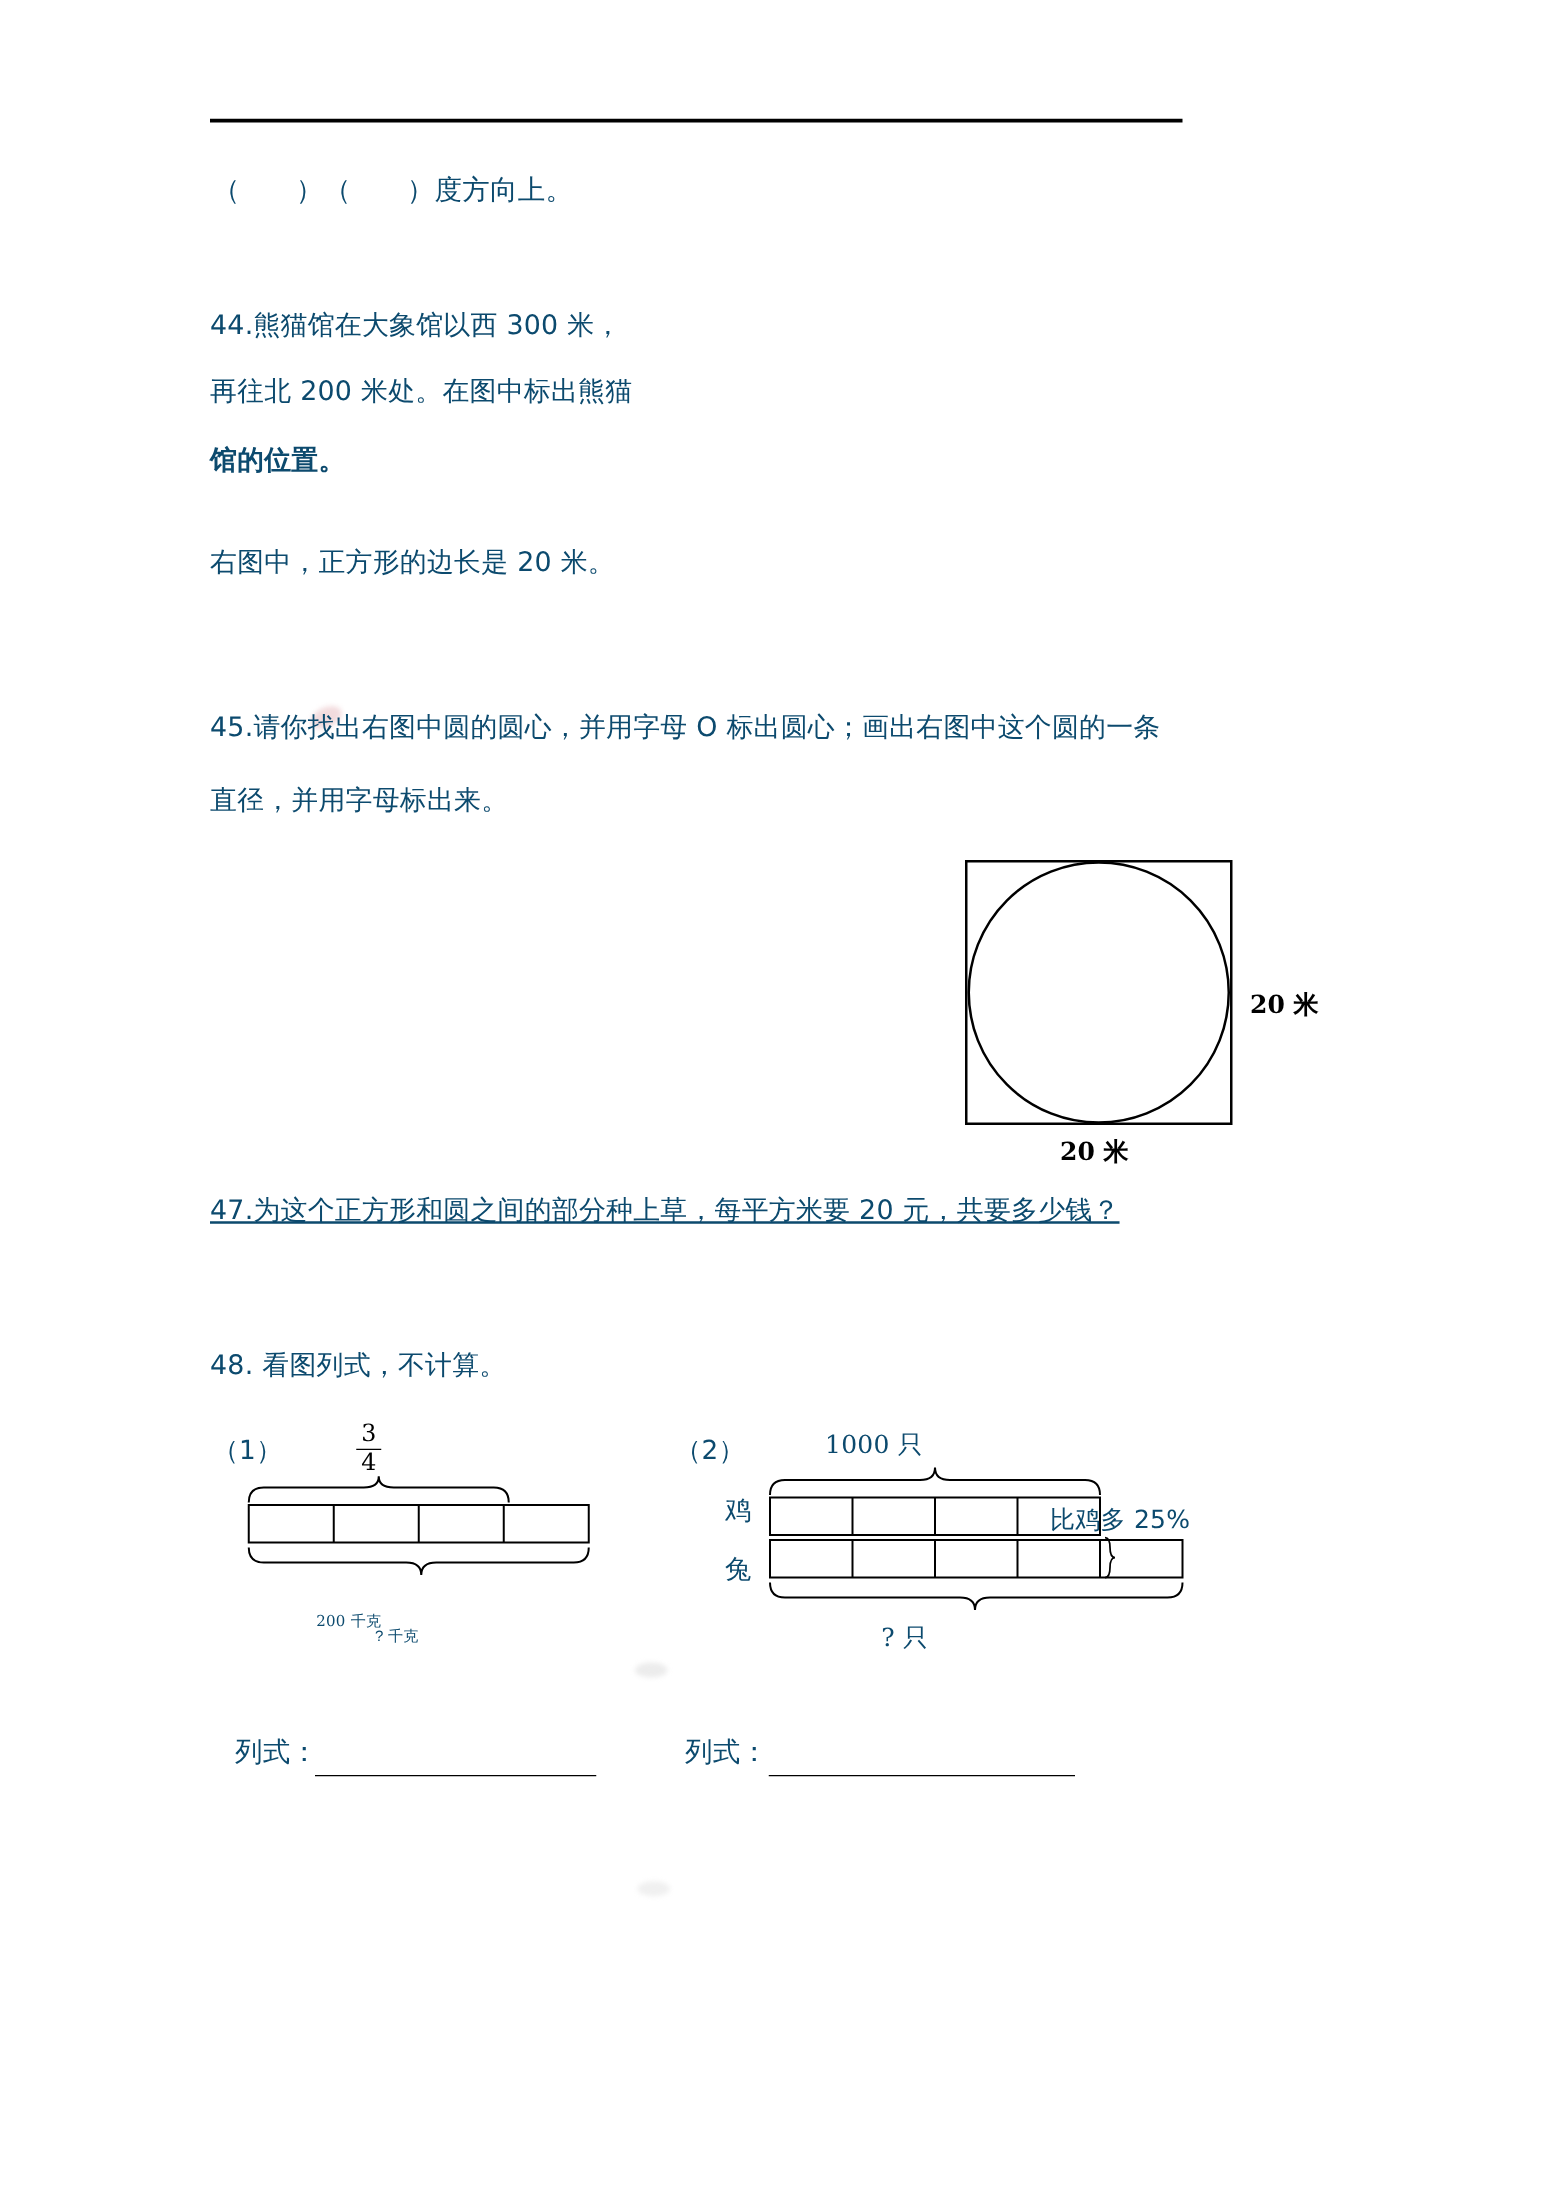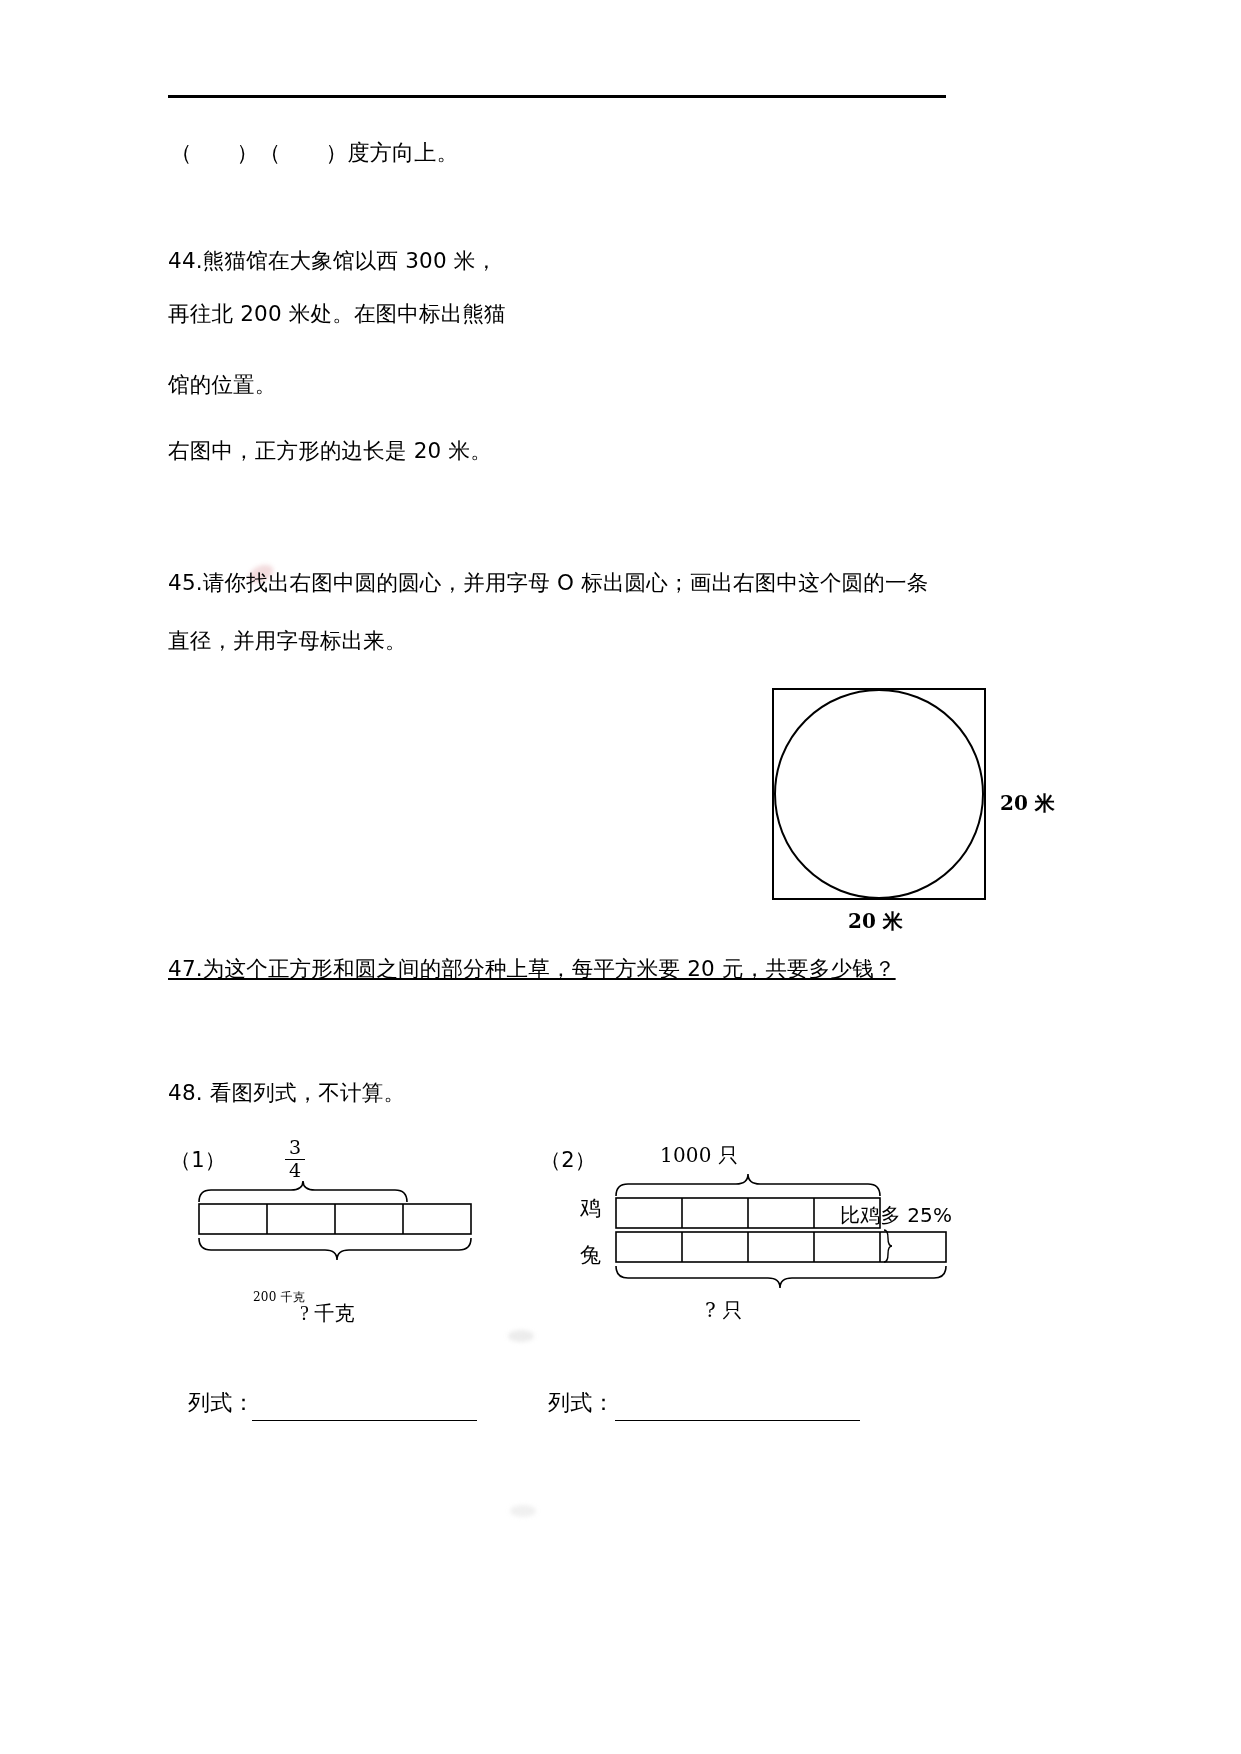--- a/index.html
+++ b/index.html
@@ -26,21 +26,21 @@
     width: 778px;
     height: 0;
     border-top: 3px solid #000;
   }
   .txt {
     position: absolute;
     font-size: 21.5px;
     line-height: 1.0;
     letter-spacing: 0.2px;
     white-space: nowrap;
-    color: #000000;
+    color: #0c4a6e;
   }
   .q-num { }
   .serif-b {
     font-family: "DejaVu Serif", "Liberation Serif", serif;
     font-weight: bold;
   }
   .diagram {
     position: absolute;
   }
   .sq-wrap {
@@ -109,21 +109,21 @@
 <body>
 
 <div class="page">
 
   <div class="hrule"></div>
 
   <div class="txt" style="left:170px; top:142px; font-size:22px;">（　　）（　　）度方向上。</div>
 
   <div class="txt q-num" style="left:168px; top:250px;">44.熊猫馆在大象馆以西 300 米，</div>
   <div class="txt" style="left:168px; top:303px;">再往北 200 米处。在图中标出熊猫</div>
-  <div class="txt" style="left:168px; top:374px;">馆的位置。</div>
+  <div class="txt" style="left:168px; top:358px;font-weight:bold;">馆的位置。</div>
 
   <div class="txt" style="left:168px; top:440px;">右图中，正方形的边长是 20 米。</div>
 
   <div class="smudge" style="left:248px; top:566px; width:26px; height:16px; background:rgba(226,175,180,0.45); filter:blur(2px); transform:rotate(-25deg);"></div>
 
   <div class="txt" style="left:168px; top:572px;">45.请你找出右图中圆的圆心，并用字母 O 标出圆心；画出右图中这个圆的一条</div>
   <div class="txt" style="left:168px; top:630px;">直径，并用字母标出来。</div>
 
   <div class="sq-wrap">
     <div class="square"></div>
@@ -153,21 +153,21 @@
 
     <line x1="72" y1="24" x2="72" y2="54" stroke="#000" stroke-width="1.6"></line>
     <line x1="140" y1="24" x2="140" y2="54" stroke="#000" stroke-width="1.6"></line>
     <line x1="208" y1="24" x2="208" y2="54" stroke="#000" stroke-width="1.6"></line>
 
     <path d="M4,58 Q4,70 16,70 L130,70 Q142,70 142,80 Q142,70 154,70 L264,70 Q276,70 276,58" fill="none" stroke="#000" stroke-width="1.6"></path>
   </svg>
 
   <div class="txt serif-b" style="left:253px; top:1251px; font-size:12px; font-weight:normal;margin-top:40px;">200 千克</div>
 
-  <div class="txt" style="left:300px; top:1303px; font-size:20px; font-family:Liberation Serif, serif;">? 千克</div>
+  <div class="txt" style="left:300px; top:1303px; font-size:12px; font-family:Liberation Sans, sans-serif;">? 千克</div>
 
   <div class="txt" style="left:540px; top:1150px; font-size:21px;">（2）</div>
 
   <div class="txt serif-b" style="left:660px; top:1145px; font-size:20px; font-weight:normal;text-align:right;">1000 只</div>
 
   <div class="txt" style="left:580px; top:1198px; font-size:21px;">鸡</div>
   <div class="txt" style="left:580px; top:1245px; font-size:21px;">兔</div>
 
   <svg class="diagram" style="left:612px; top:1172px;" width="400" height="160">
 

